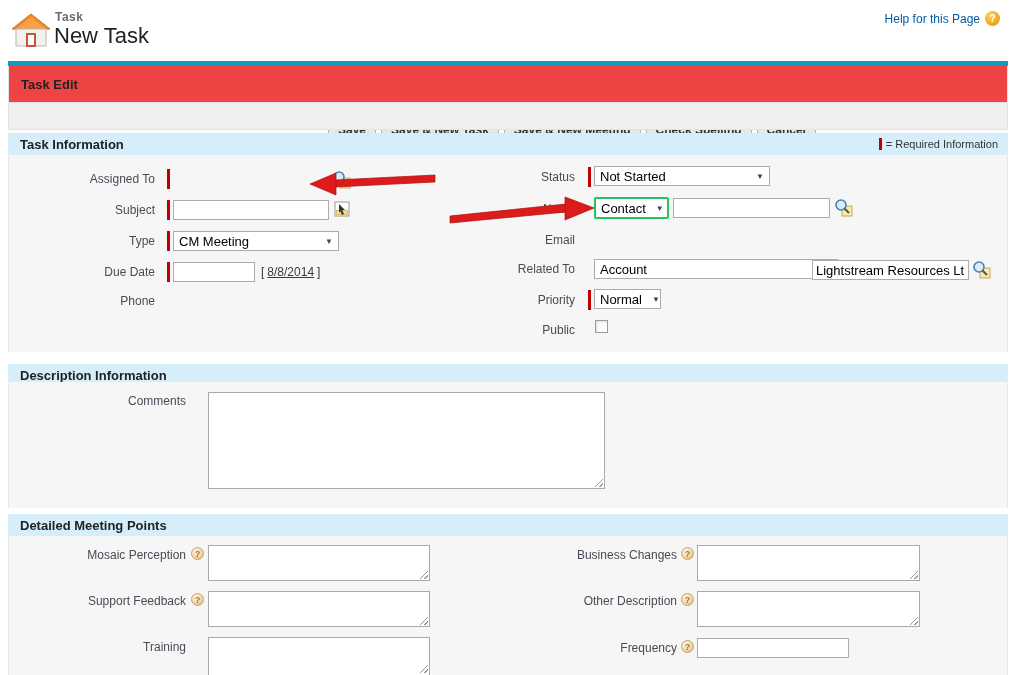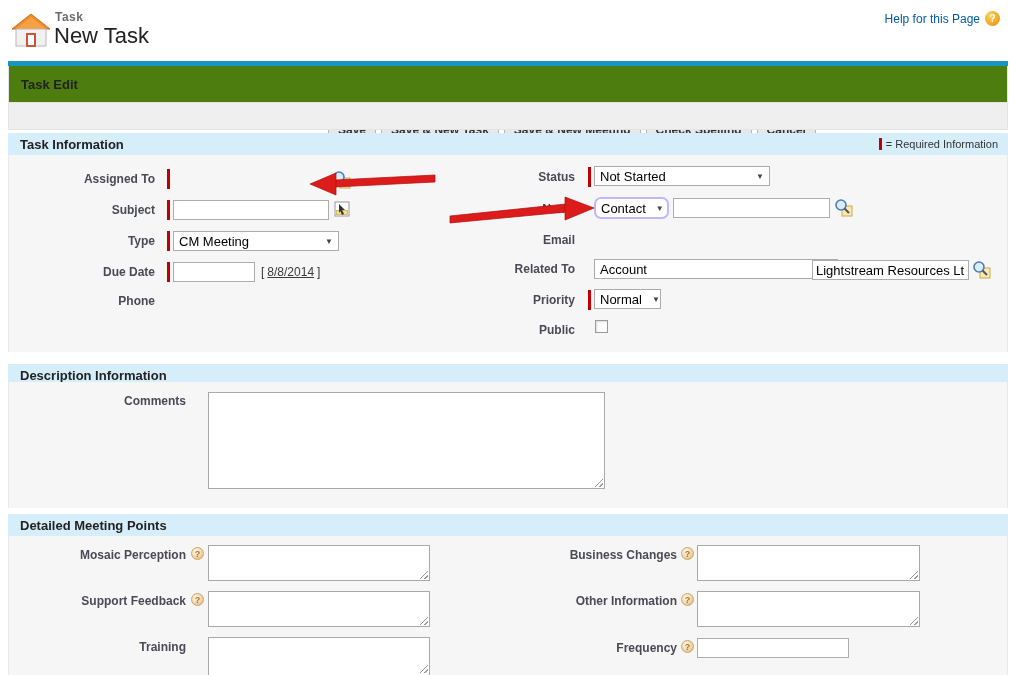--- a/index.html
+++ b/index.html
@@ -12,47 +12,47 @@
   .page-title { position:absolute; left:54px; top:23px; font-size:22px; color:#222; }
   .help-area { position:absolute; right:16px; top:11px; display:flex; align-items:center; gap:5px; }
   .help-link { font-size:12px; color:#015ba7; text-decoration:none; cursor:pointer; }
   .qmark { width:15px; height:15px; border-radius:50%; background:radial-gradient(circle at 35% 30%, #fcd35c, #f0a01d 70%, #d88a12);
            color:#fff; font-weight:bold; font-size:10px; display:flex; align-items:center; justify-content:center; cursor:pointer; }
   .qmark::after { content:"?"; }
 
   .accent-bar { position:absolute; left:8px; right:8px; top:61px; height:5px; background:#1797c0; }
 
   
-  .toolbar { position:absolute; left:8px; right:8px; top:66px; height:37px; background:#4d7c0f; border:1px solid #e3e3e3; border-top:none; }
+  .toolbar { position:absolute; left:8px; right:8px; top:66px; height:37px; background:#ef4444; border:1px solid #e3e3e3; border-top:none; }
   .toolbar-title { position:absolute; left:12px; top:11px; font-size:13px; font-weight:bold; color:#222; }
   .btn-row { position:absolute; left:319px; top:8px; display:flex; gap:5px;margin-top:44px; }
   .btn { font-family:"Liberation Sans",sans-serif; font-size:12px; font-weight:bold; color:#333; padding:4px 9px;
          background:linear-gradient(#f4f4f5,#dedede); border:1px solid #b4b4b4; border-radius:3px; cursor:pointer;
          box-shadow:0 1px 1px rgba(0,0,0,.08); white-space:nowrap; }
 
   .gray-strip { position:absolute; left:8px; right:8px; top:103px; height:27px; background:#efefef; border:1px solid #e3e3e3; border-top:none; }
 
   
   .sechead { position:absolute; left:8px; right:8px; height:22px; background:#d5eefa; }
   .sechead .t { position:absolute; left:12px; top:4px; font-size:13px; font-weight:bold; color:#222; }
   .legend { position:absolute; right:10px; top:5px; display:flex; align-items:center; gap:4px; }
   .legend .bar { width:3px; height:12px; background:#c00000; }
   .legend .txt2 { font-size:11px; color:#333; }
   .formbody { position:absolute; left:8px; right:8px; background:#f6f6f6; border-left:1px solid #e8e8e8; border-right:1px solid #e8e8e8; }
 
   
-  .lbl { position:absolute; font-size:12px; font-weight:bold; color:#4a4a56; text-align:right; }
+  .lbl { position:absolute; font-size:12px; font-weight:normal; color:#4a4a56; text-align:right; }
   .reqbar { position:absolute; width:3px; height:20px; background:#c00000; }
   .txt { position:absolute; height:20px; border:1px solid #adadad; background:#fff; font-size:13px; padding:0 3px;
          font-family:"Liberation Sans",sans-serif; color:#000; }
   .sel { position:absolute; height:20px; border:1px solid #ababab; background:#fff; font-size:13px; color:#000;
          display:flex; align-items:center; padding:0 5px; cursor:default; }
   .sel .arr { margin-left:auto; font-size:8px; color:#444; padding-left:10px; }
   .sel .arr::after { content:"▼"; }
-  .sel-focus { border:2px solid #c4b5fd; border-radius:7px;justify-content:space-between; }
+  .sel-focus { border:2px solid #22c55e; border-radius:2px;justify-content:space-between; }
   .ta { position:absolute; border:1px solid #a9a9a9; background:#fff; resize:none; font-family:"Liberation Sans",sans-serif; font-size:13px; }
   .grip { position:absolute; width:10px; height:10px; pointer-events:none;
           background:repeating-linear-gradient(-45deg, transparent 0 2px, #999 2px 3px);
           clip-path:polygon(100% 0,100% 100%,0 100%); }
   .cb { position:absolute; width:13px; height:13px; border:1px solid #9a9a9a; background:#fcfcfc; box-shadow:inset 1px 1px 2px rgba(0,0,0,.12); cursor:pointer; }
   .datelink-wrap { position:absolute; font-size:12px; color:#333; }
   .datelink { color:#3b3b3b; text-decoration:underline; cursor:pointer; margin:0 3px; }
   .bub { position:absolute; width:13px; height:13px; border-radius:50%; border:1px solid #cfa368; cursor:pointer;
          background:radial-gradient(circle at 35% 30%, #fdf6e9, #eed3a4 60%, #d9ab66);
          color:#a5783d; font-size:9px; font-weight:bold; display:flex; align-items:center; justify-content:center; }
@@ -212,21 +212,21 @@
 
   <div class="lbl" style="left:8px;width:178px;top:640px">Training</div>
   <textarea class="ta" style="left: 208px; top: 637px; width: 222px; height: 42px;"></textarea>
   <div class="grip" style="left:418px;top:663px"></div>
 
   <div class="lbl" style="left:495px;width:182px;top:548px">Business Changes</div>
   <span class="bub" style="left:681px;top:547px"></span>
   <textarea class="ta" style="left: 697px; top: 545px; width: 223px; height: 36px;"></textarea>
   <div class="grip" style="left:908px;top:569px"></div>
 
-  <div class="lbl" style="left:495px;width:182px;top:594px">Other Information</div>
+  <div class="lbl" style="left:495px;width:182px;top:594px">Other Description</div>
   <span class="bub" style="left:681px;top:593px"></span>
   <textarea class="ta" style="left: 697px; top: 591px; width: 223px; height: 36px;"></textarea>
   <div class="grip" style="left:908px;top:615px"></div>
 
   <div class="lbl" style="left:495px;width:182px;top:641px">Frequency</div>
   <span class="bub" style="left:681px;top:640px"></span>
   <input class="txt" style="left: 697px; top: 638px; width: 152px;" value="">
 
   <svg class="arrow" style="left:305px;top:166px" width="135" height="34" viewBox="0 0 135 34">
     <polygon points="30,14 130,9 130,16 30,21" fill="#dd1b1b" stroke="#a80f0f" stroke-width="0.7"></polygon>

